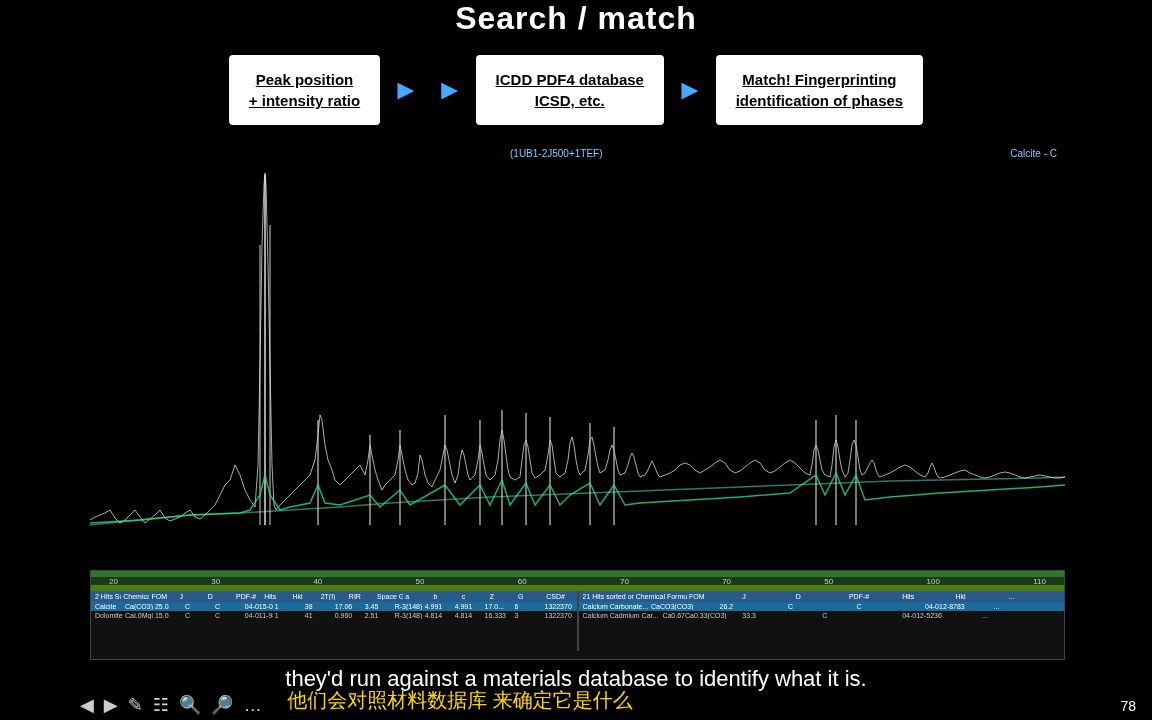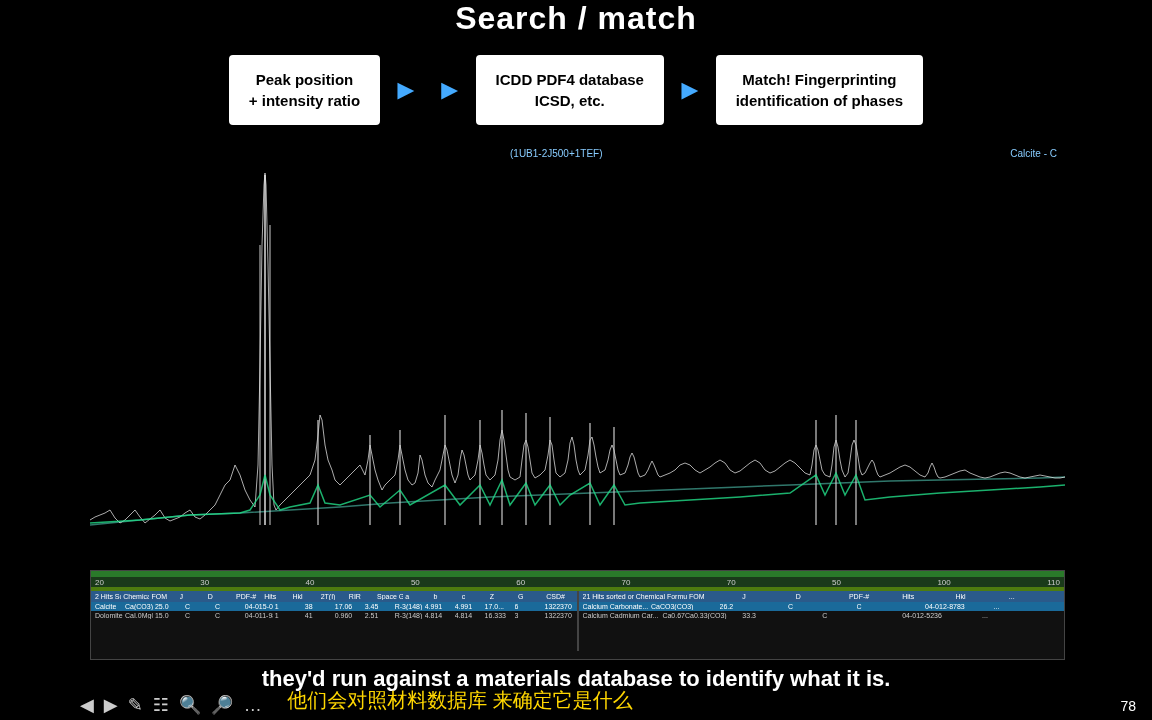--- a/index.html
+++ b/index.html
@@ -21,20 +21,21 @@
       letter-spacing: 1px;
     }
 
     
     .flowchart {
       display: flex;
       align-items: center;
       justify-content: center;
       margin-top: 18px;
       gap: 8px;
+      text-decoration: underline;
     }
 
     .flow-box {
       background: #fff;
       color: #000;
       border: 2px solid #fff;
       border-radius: 4px;
       padding: 12px 18px;
       font-size: 15px;
       font-weight: bold;
@@ -106,24 +107,24 @@
       background: #2a7a2a;
       height: 6px;
       width: 100%;
     }
 
     .bottom-scale {
       display: flex;
       background: #1a3a1a;
       height: 14px;
       align-items: center;
-      padding: 0 4px;
+      padding: 0 18px;
       font-size: 8px;
       color: #aaa;
-      border-bottom: 4px solid #4d7c0f;
+      border-bottom: 6px solid #4d7c0f;
       position: relative;
     }
 
     .scale-ticks {
       display: flex;
       width: 100%;
       justify-content: space-between;
     }
 
     .scale-tick {
@@ -185,21 +186,21 @@
 
     
     .subtitle {
       position: absolute;
       bottom: 28px;
       left: 0;
       width: 1152px;
       text-align: center;
       color: #fff;
       font-size: 22px;
-      font-weight: bold;
+      font-weight: normal;
     }
 
     .subtitle-zh {
       position: absolute;
       bottom: 6px;
       left: 0;
       width: 920px;
       text-align: center;
       color: #ffd700;
       font-size: 20px;

